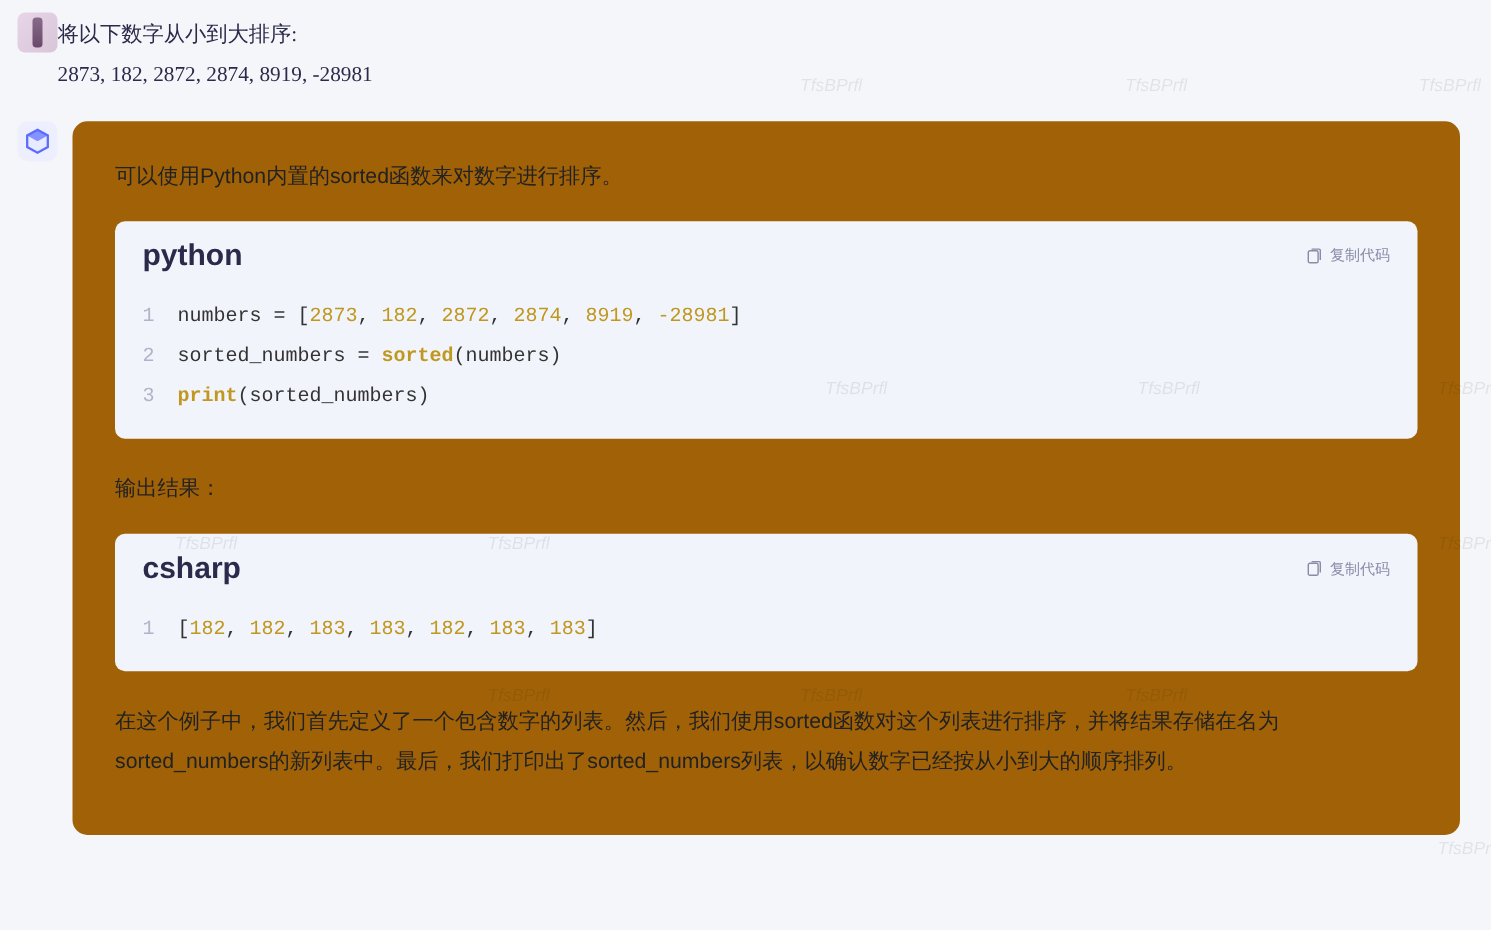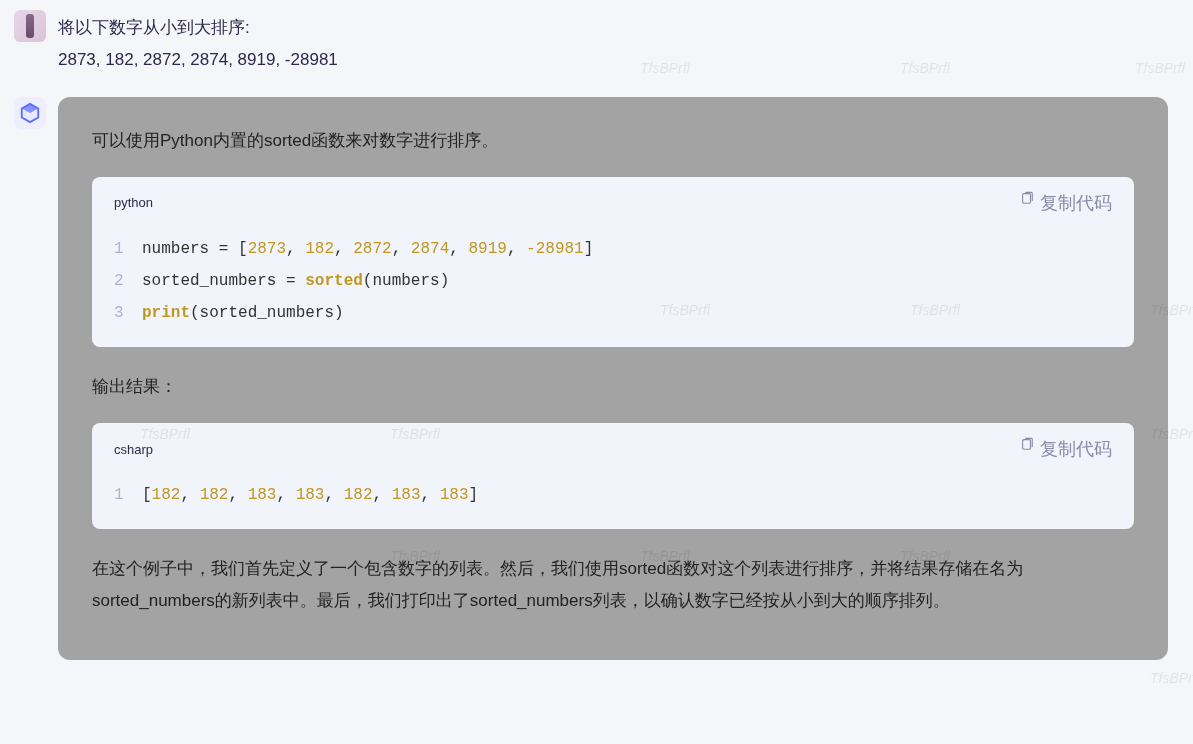--- a/index.html
+++ b/index.html
@@ -15,23 +15,24 @@
   position: absolute;
   color: rgba(0,0,0,0.08);
   font-size: 14px;
   font-style: italic;
   pointer-events: none;
   font-weight: 500;
 }
 .container { padding: 10px 10px 0 10px; }
 .user-msg {
   display: flex;
-  gap: 12px;
+  gap: 0;
   margin-bottom: 20px;
   padding-left: 4px;
+  font-family: Liberation Serif, serif;
 }
 .avatar {
   width: 32px;
   height: 32px;
   border-radius: 6px;
   flex-shrink: 0;
   background: linear-gradient(135deg, #e8d5e8 0%, #d8c5d8 100%);
   position: relative;
   overflow: hidden;
 }
@@ -59,21 +60,21 @@
   height: 32px;
   border-radius: 8px;
   background: #eeeffe;
   display: flex;
   align-items: center;
   justify-content: center;
   flex-shrink: 0;
 }
 .ai-icon svg { width: 22px; height: 22px; }
 .ai-card {
-  background: #a3a3a3;
+  background: #a16207;
   border-radius: 12px;
   padding: 28px 34px 30px 34px;
   flex: 1;
   max-width: 1110px;
 }
 .desc {
   color: #222;
   font-size: 17px;
   line-height: 1.9;
   margin-bottom: 20px;
@@ -84,30 +85,30 @@
   margin-bottom: 24px;
   overflow: hidden;
 }
 .code-header {
   display: flex;
   justify-content: space-between;
   align-items: center;
   padding: 14px 22px 12px 22px;
 }
 .lang {
-  font-weight: 400;
-  font-size: 13px;
+  font-weight: 700;
+  font-size: 24px;
   color: #2a2a4a;
 }
 .copy-btn {
   display: flex;
-  align-items: flex-start;
+  align-items: center;
   gap: 6px;
   color: #888ca8;
-  font-size: 18px;
+  font-size: 12px;
   cursor: pointer;
 }
 .copy-btn svg { width: 14px; height: 14px; }
 .code-body {
   padding: 6px 22px 18px 22px;
   font-family: Consolas, Monaco, "Courier New", monospace;
   font-size: 16px;
   line-height: 2.0;
 }
 .code-line { display: flex; white-space: pre; }

